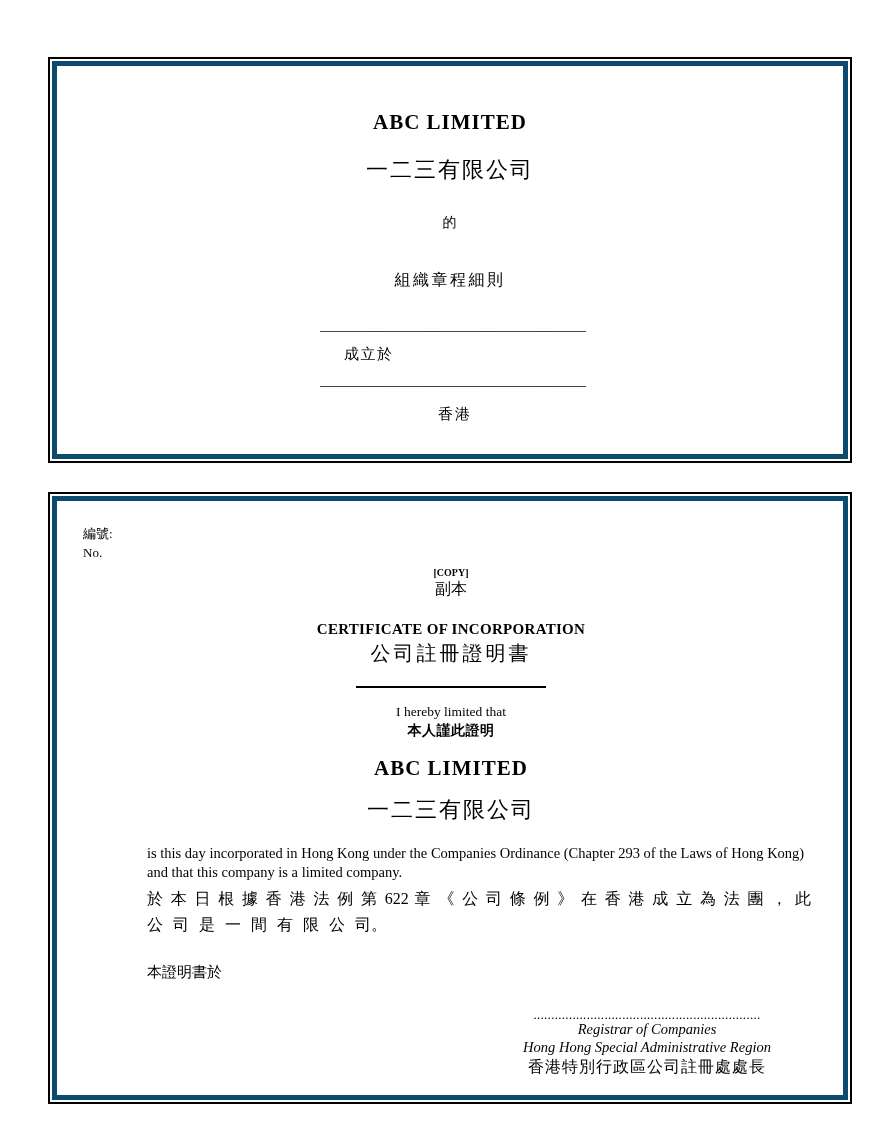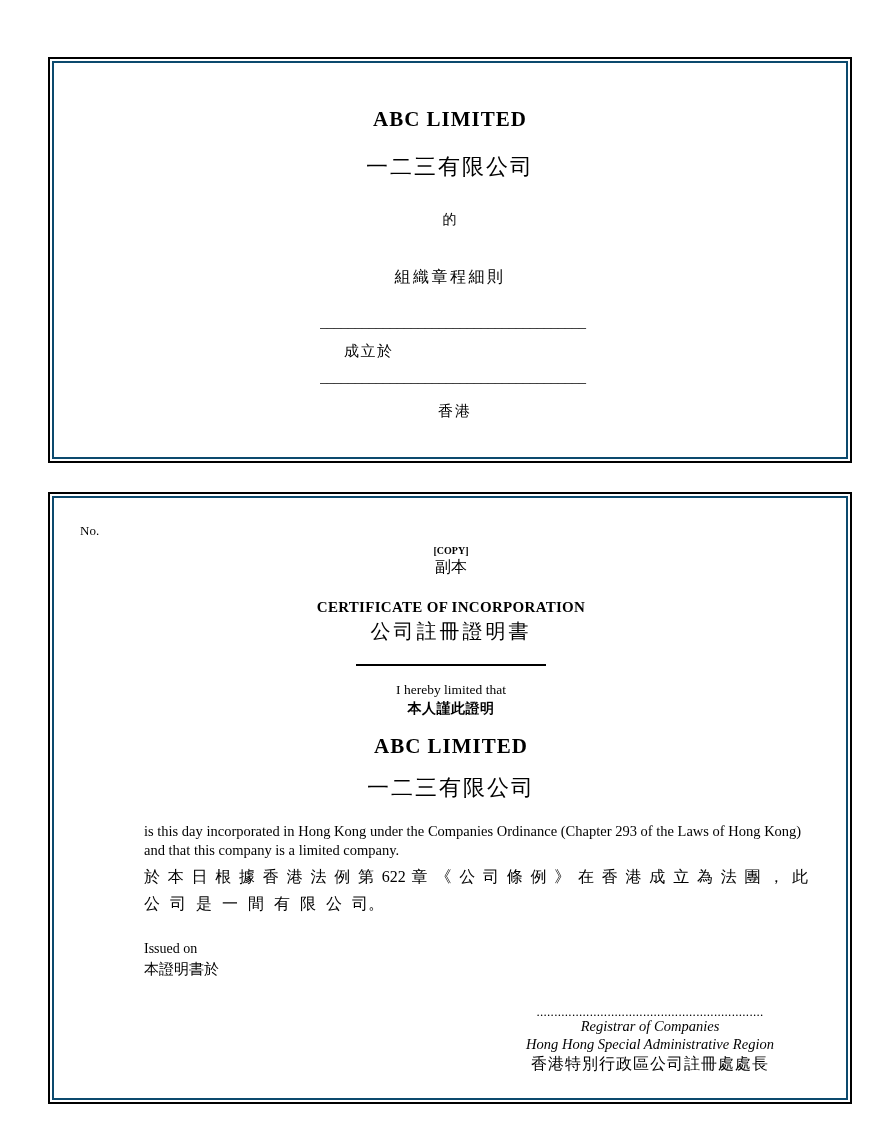--- a/index.html
+++ b/index.html
@@ -16,21 +16,21 @@
   .dbox {
     box-sizing: border-box;
     width: 804px;
     margin-left: 48px;
     border: 2px solid #000000;
     padding: 2px;
     background: #ffffff;
   }
   .dbox-inner {
     box-sizing: border-box;
-    border: 2px solid #0c4a6e;
+    border: 5px solid #0c4a6e;
     width: 100%;
     height: 100%;
     overflow: hidden;
   }
   .cover-box { height: 406px; margin-top: 57px; margin-bottom: 29px; }
   .cert-box  { height: 612px; }
 
   .center-col { text-align: center; }
 
   .en-company {
@@ -134,20 +134,21 @@
           <div class="zh-hk">香港</div>
         </div>
       </div>
     </div>
   </section>
 
   <section class="dbox cert-box">
     <div class="dbox-inner cert-inner">
 
       <div class="num-block">
+        <div>編號:</div>
         <div>No.</div>
       </div>
 
       <div class="center-col cert-center">
         <div class="copy-en">[COPY]</div>
         <div class="copy-zh">副本</div>
         <div class="title-en">CERTIFICATE OF INCORPORATION</div>
         <div class="title-zh">公司註冊證明書</div>
         <div class="rule"></div>
         <div class="certify-en">I hereby limited that</div>
@@ -156,21 +157,20 @@
         <div class="zh-company">一二三有限公司</div>
       </div>
 
       <div class="body-para">
         <p class="body-en">is this day incorporated in Hong Kong under the Companies Ordinance (Chapter 293 of the Laws of Hong Kong) and that this company is a limited company.</p>
         <p class="body-zh-1">於 本 日 根 據 香 港 法 例 第 622 章 《 公 司 條 例 》 在 香 港 成 立 為 法 團 ， 此</p>
         <p class="body-zh-2">公 司 是 一 間 有 限 公 司。</p>
       </div>
 
       <div class="issued-block">
-        <div class="issued-en">Issued on</div>
         <div class="issued-zh">本證明書於</div>
       </div>
 
       <div class="sig-block">
         <div class="dotted">................................................................</div>
         <div class="sig-en">Registrar of Companies</div>
         <div class="sig-en">Hong Hong Special Administrative Region</div>
         <div class="sig-zh">香港特別行政區公司註冊處處長</div>
       </div>
 

